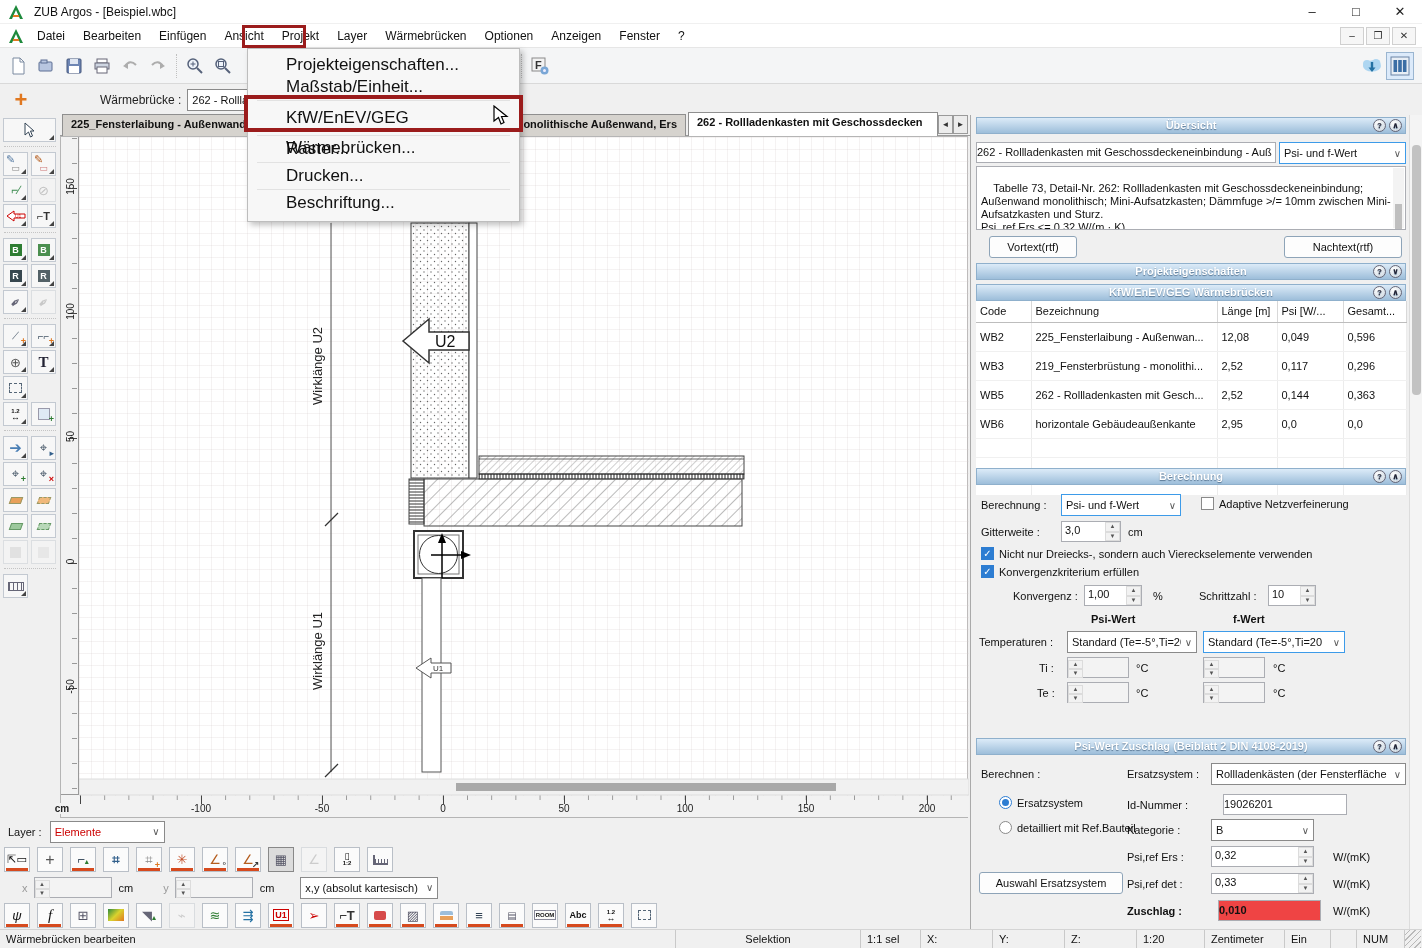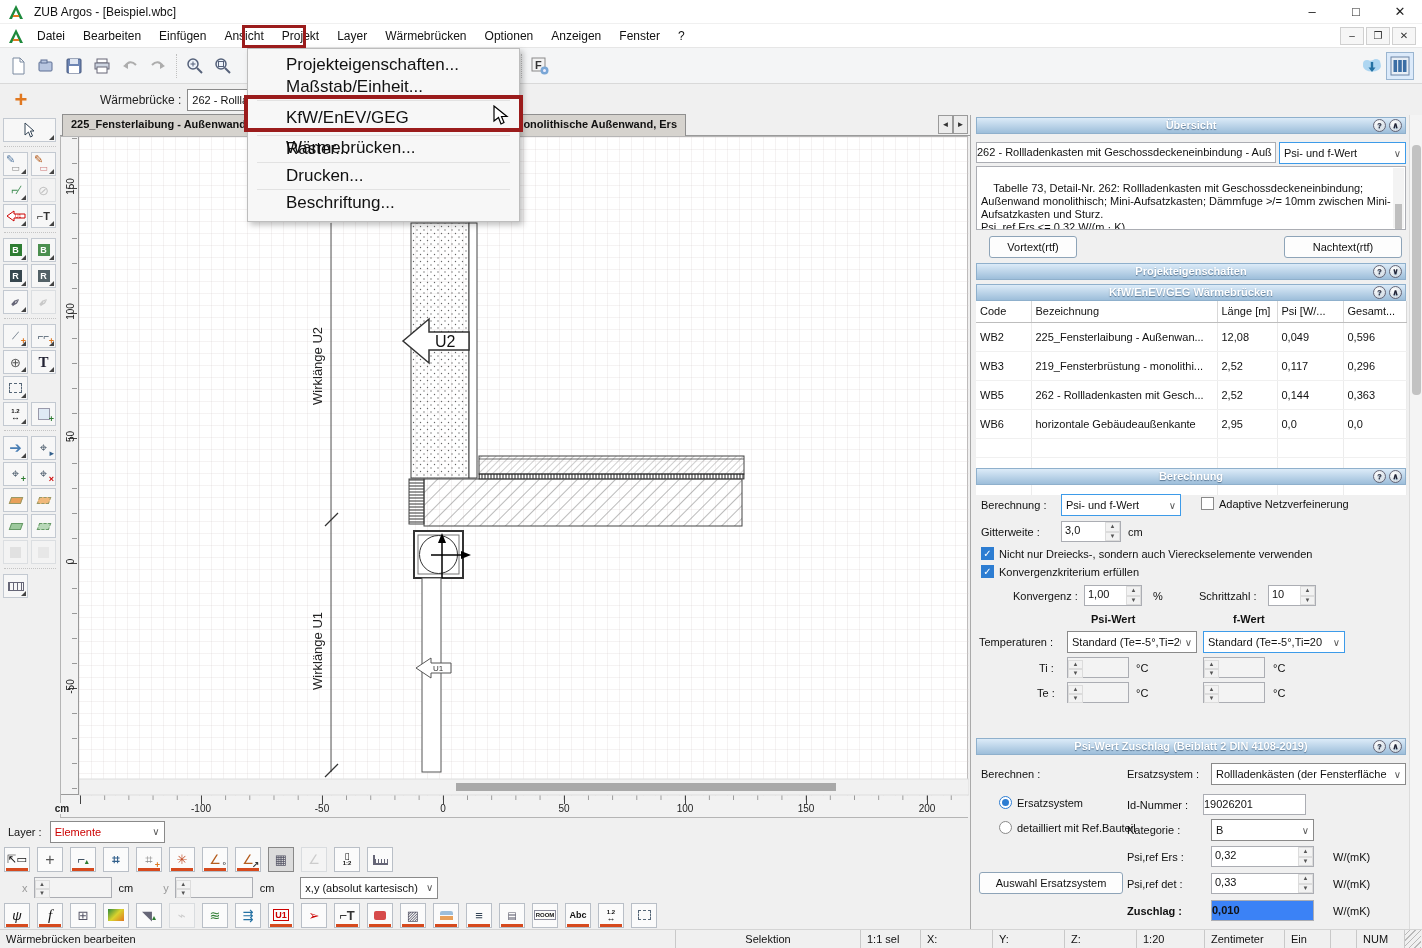--- a/index.html
+++ b/index.html
@@ -99,21 +99,21 @@
 
   
   .rightpanel { position:absolute; left:970px; top:115px; width:452px; height:814px; background:#f0f0f0; border-left:1px solid #aaa; }
   .rp-scroll { position:absolute; right:0; top:0; width:13px; height:814px; background:#f4f4f4; border-left:1px solid #dcdcdc; }
   .rp-thumb { position:absolute; left:2px; width:9px; border-radius:4px; background:#c2c2c2; }
   .sect-h { position:absolute; left:5px; width:430px; height:17px; background:linear-gradient(#dcebf8,#9dbeda); border:1px solid #8fb0cc; color:#fff; font-weight:bold; font-size:11px; text-align:center; line-height:15px; text-shadow:0 1px 1px rgba(80,110,140,.9); }
   .hbtns { position:absolute; right:3px; top:1px; display:flex; gap:3px; }
   .hbtn { width:13px; height:13px; border:1px solid #667; border-radius:50%; background:radial-gradient(circle at 35% 30%,#fff,#c7d3dd); font-size:8px; line-height:12px; text-align:center; color:#223; font-weight:bold; }
   .rp-lbl { position:absolute; font-size:11px; color:#111; white-space:nowrap; }
   .field { position:absolute; height:21px; border:1px solid #abadb3; background:#fff; font-size:11px; padding:3px 4px 0 0; overflow:hidden; white-space:nowrap; }
-  .field.gray { background:#3b82f6; font-weight:bold; }
+  .field.gray { background:#ef4444; font-weight:bold;margin-left:7px; }
   .descbox { position:absolute; border:1px solid #abadb3; background:#fff; font-size:11px; line-height:13px; padding:2px 14px 2px 4px; white-space:pre-wrap; overflow:hidden; }
   .mini-scroll { position:absolute; right:1px; top:1px; bottom:1px; width:11px; background:#f3f3f3; }
   .mini-thumb { position:absolute; left:2px; top:36px; width:7px; height:26px; background:#bfbfbf; }
   .rbtn { position:absolute; height:22px; border:1px solid #8ea4b8; border-radius:3px; background:#fdfdfd; font-size:11px; text-align:center; padding-top:4px; }
   .chk { width:13px; height:13px; border:1px solid #8a8a8a; background:#fff; flex:none; display:inline-flex; align-items:center; justify-content:center; font-size:10px; color:#fff; }
   .chk.on { background:#2d7dd2; border-color:#2d7dd2; }
   .radio { width:13px; height:13px; border:1px solid #8a8a8a; border-radius:50%; background:#fff; position:relative; display:inline-block; }
   .radio.on { border-color:#2d7dd2; }
   .radio.on::after { content:""; position:absolute; inset:2px; border-radius:50%; background:#2d7dd2; }
   .chkrow { position:absolute; display:flex; gap:5px; align-items:center; font-size:11px; white-space:nowrap; }
@@ -259,20 +259,21 @@
   <span class="wb-label">Wärmebrücke :</span>
   <div class="dd wb-dd">
     <span class="val">262 - Rollladenkasten mit Geschossdeckeneinbindung - Außenwand monolitisch</span>
     <span class="chev">∨</span>
   </div>
 </div>
 
 <div class="tabbar">
   <div class="tab" style="left:62px; width:248px;">225_Fensterlaibung - Außenwand monolithisch</div>
   <div class="tab" style="left:312px; width:374px; text-align:right;">219_Fensterbrüstung - monolithische Außenwand, Ers</div>
+  <div class="tab active" style="left:688px; width:250px;">262 - Rollladenkasten mit Geschossdecken</div>
   <div class="tabscroll" style="left:938px;">◄</div>
   <div class="tabscroll" style="left:953px;">►</div>
 </div>
 
 <div class="lefttools">
   <div class="lt-row">
       <div class="ltb wide fly">
         <svg width="16" height="16" viewBox="0 0 16 16">
           <polygon points="3,1 3,13 6.5,10 8.5,15 10.5,14 8.5,9 12,9" fill="#fff" stroke="#345"></polygon>
         </svg>
@@ -916,21 +917,21 @@
   <span class="rp-lbl" style="left:156px; top:653px">Ersatzsystem :</span>
   <div class="dd" style="position:absolute; left:240px; top:648px; width:195px;">
     <span class="val">Rollladenkästen (der Fensterfläche</span>
     <span class="chev">∨</span>
   </div>
   <div class="chkrow" style="left:28px; top:681px">
     <span class="radio on"></span>
     <span>Ersatzsystem</span>
   </div>
   <span class="rp-lbl" style="left:156px; top:684px">Id-Nummer :</span>
-  <div class="field" style="left:232px; top:679px; width:103px;"><span>19026201</span></div>
+  <div class="field" style="left:252px; top:679px; width:124px;"><span>19026201</span></div>
   <div class="chkrow" style="left:28px; top:706px">
     <span class="radio"></span>
     <span>detailliert mit Ref.Bauteil</span>
   </div>
   <span class="rp-lbl" style="left:156px; top:709px">Kategorie :</span>
   <div class="dd" style="position:absolute; left:240px; top:704px; width:103px;">
     <span class="val">B</span>
     <span class="chev">∨</span>
   </div>
   <span class="rp-lbl" style="left:156px; top:736px">Psi,ref Ers :</span>

